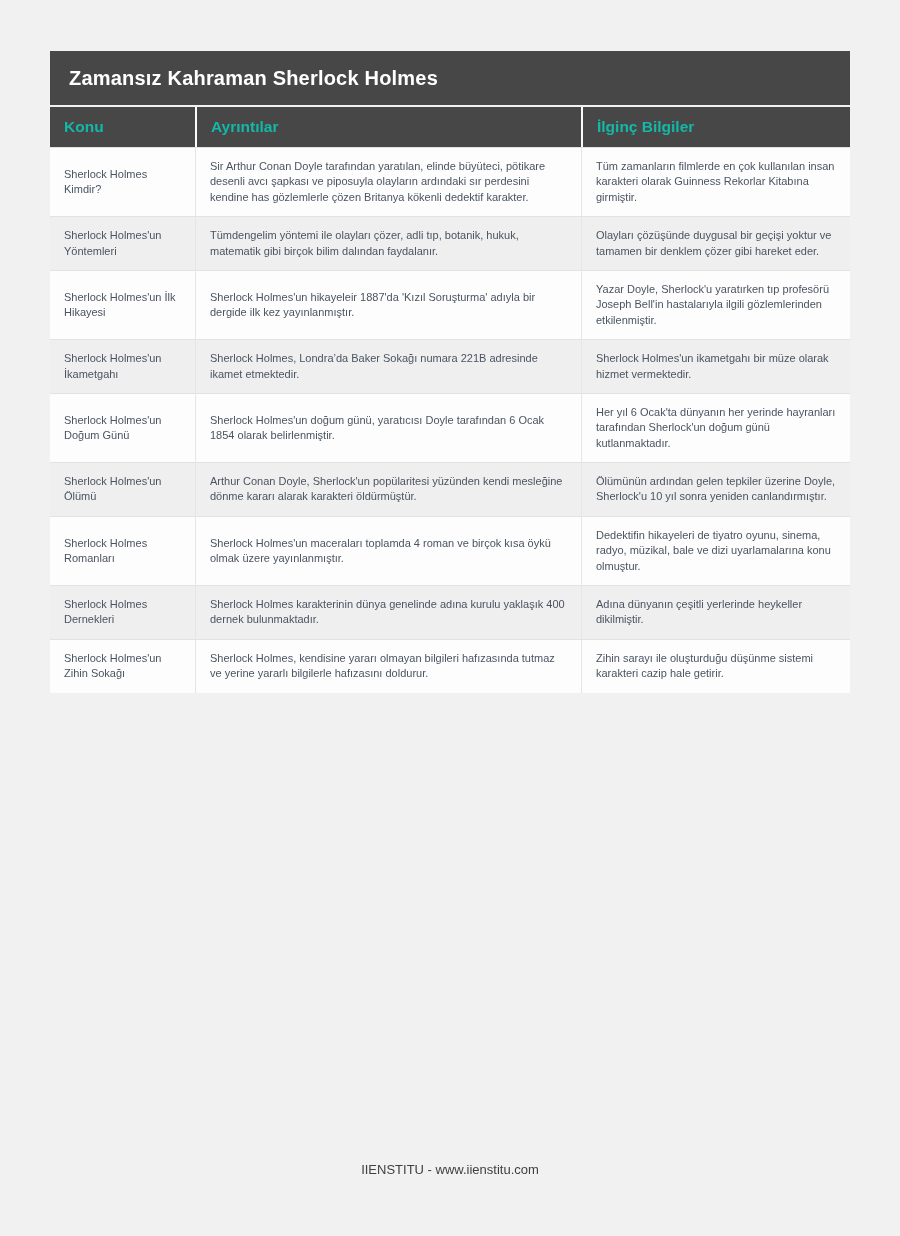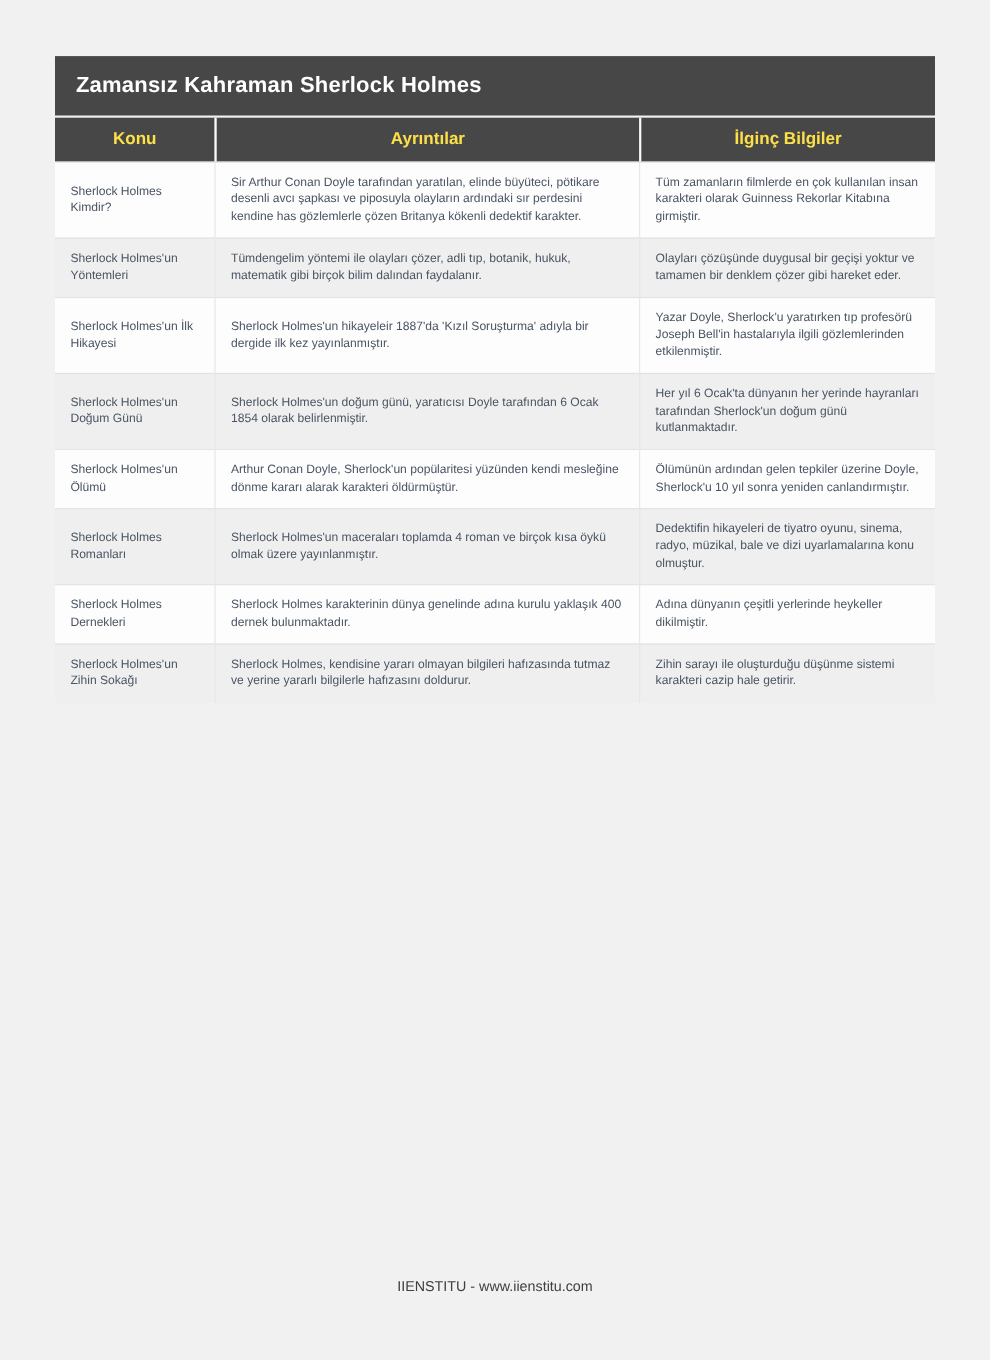--- a/index.html
+++ b/index.html
@@ -34,22 +34,22 @@
     border-collapse: separate;
     border-spacing: 0;
     margin-top: 2px;
     table-layout: fixed;
   }
   col.col-konu   { width: 145px; }
   col.col-ayrin  { width: 386px; }
   col.col-ilginc { width: 269px; }
   thead th {
     background: #474747;
-    color: #fde047;
-    text-align: center;
+    color: #14b8a6;
+    text-align: left;
     font-size: 15.5px;
     font-weight: 700;
     padding: 11px 14px;
     vertical-align: middle;
   }
   thead th + th {
     border-left: 2px solid #fbfbfb;
   }
   tbody td {
     font-size: 11px;
@@ -104,20 +104,25 @@
         <td>Sherlock Holmes'un Yöntemleri</td>
         <td>Tümdengelim yöntemi ile olayları çözer, adli tıp, botanik, hukuk, matematik gibi birçok bilim dalından faydalanır.</td>
         <td>Olayları çözüşünde duygusal bir geçişi yoktur ve tamamen bir denklem çözer gibi hareket eder.</td>
       </tr>
       <tr>
         <td>Sherlock Holmes'un İlk Hikayesi</td>
         <td>Sherlock Holmes'un hikayeleir 1887'da 'Kızıl Soruşturma' adıyla bir dergide ilk kez yayınlanmıştır.</td>
         <td>Yazar Doyle, Sherlock'u yaratırken tıp profesörü Joseph Bell'in hastalarıyla ilgili gözlemlerinden etkilenmiştir.</td>
       </tr>
       <tr>
+        <td>Sherlock Holmes'un İkametgahı</td>
+        <td>Sherlock Holmes, Londra’da Baker Sokağı numara 221B adresinde ikamet etmektedir.</td>
+        <td>Sherlock Holmes'un ikametgahı bir müze olarak hizmet vermektedir.</td>
+      </tr>
+      <tr>
         <td>Sherlock Holmes'un Doğum Günü</td>
         <td>Sherlock Holmes'un doğum günü, yaratıcısı Doyle tarafından 6 Ocak 1854 olarak belirlenmiştir.</td>
         <td>Her yıl 6 Ocak'ta dünyanın her yerinde hayranları tarafından Sherlock'un doğum günü kutlanmaktadır.</td>
       </tr>
       <tr>
         <td>Sherlock Holmes'un Ölümü</td>
         <td>Arthur Conan Doyle, Sherlock'un popülaritesi yüzünden kendi mesleğine dönme kararı alarak karakteri öldürmüştür.</td>
         <td>Ölümünün ardından gelen tepkiler üzerine Doyle, Sherlock'u 10 yıl sonra yeniden canlandırmıştır.</td>
       </tr>
       <tr>

